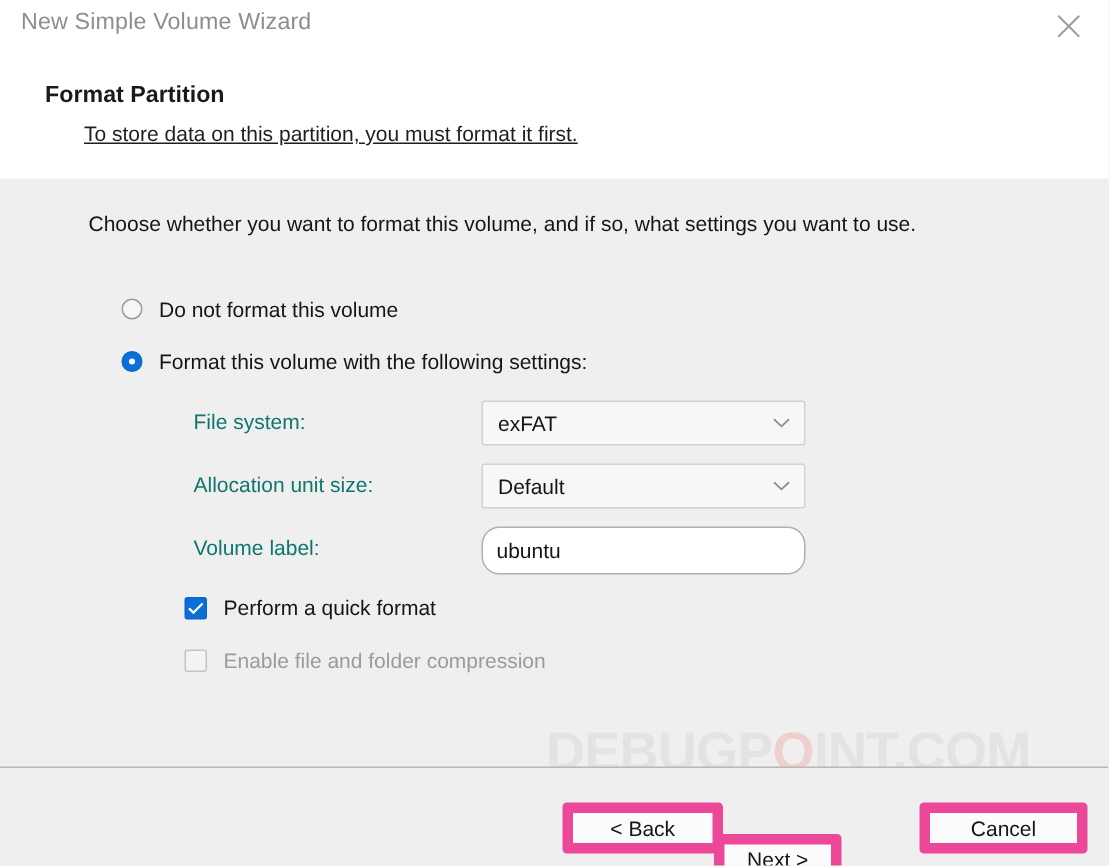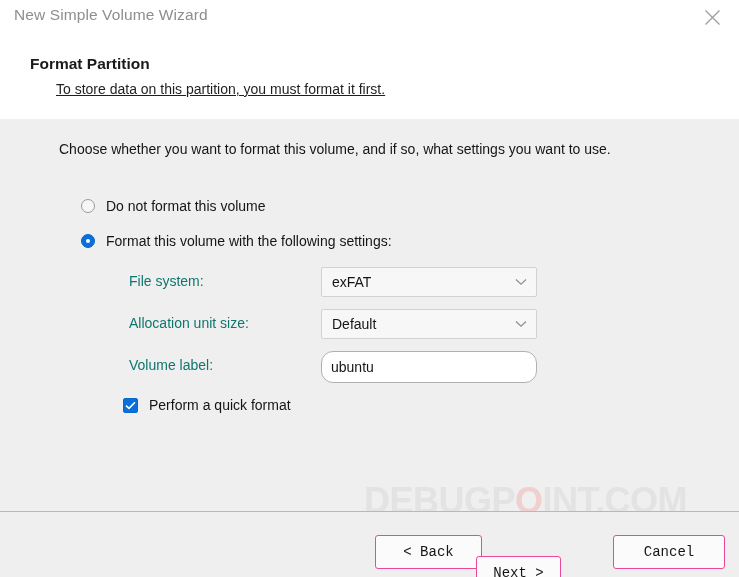--- a/index.html
+++ b/index.html
@@ -288,26 +288,26 @@
     top: 512px;
     width: 739px;
     height: 65px;
     background: #efefef;
   }
   .btn {
     position: absolute;
     top: 23px;
     height: 34px;
     background: #fbfbfb;
-    border: 1px solid #ec4899;
+    border: 7px solid #ec4899;
     border-radius: 3px;
     box-sizing: border-box;
     font-size: 14px;
     color: #151515;
-    font-family: Liberation Mono, monospace;
+    font-family: Liberation Sans, sans-serif;
     display: flex;
     align-items: center;
     justify-content: center;
     cursor: default;
   }
   .btn.back   { left: 375px; width: 107px; }
   .btn.next   { left: 476px; width: 85px; margin-top: 21px; }
   .btn.cancel { left: 613px; width: 112px; }
 </style>
 </head>
@@ -379,20 +379,24 @@
 
     <div class="check-row c1">
       <span class="checkbox on">
         <svg width="11" height="9" viewBox="0 0 11 9">
           <path d="M1 4.6 L4 7.4 L10 1.3" stroke="#ffffff" stroke-width="1.5" fill="none"></path>
         </svg>
       </span>
       <span class="check-label">Perform a quick format</span>
     </div>
 
+    <div class="check-row c2">
+      <span class="checkbox off"></span>
+      <span class="check-label disabled">Enable file and folder compression</span>
+    </div>
 
   </div>
 
   <div class="watermark"><span>DEBUGP</span><span class="accent">O</span><span>INT.COM</span></div>
 
   <div class="sep-bot"></div>
   <div class="footer">
     <div class="btn back">&lt; Back</div>
     <div class="btn next">Next &gt;</div>
     <div class="btn cancel">Cancel</div>

